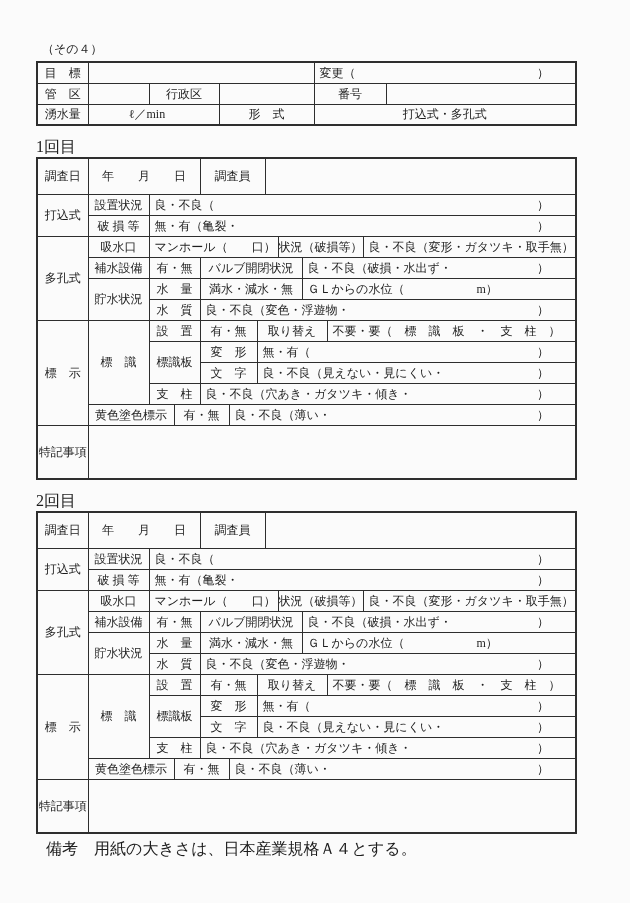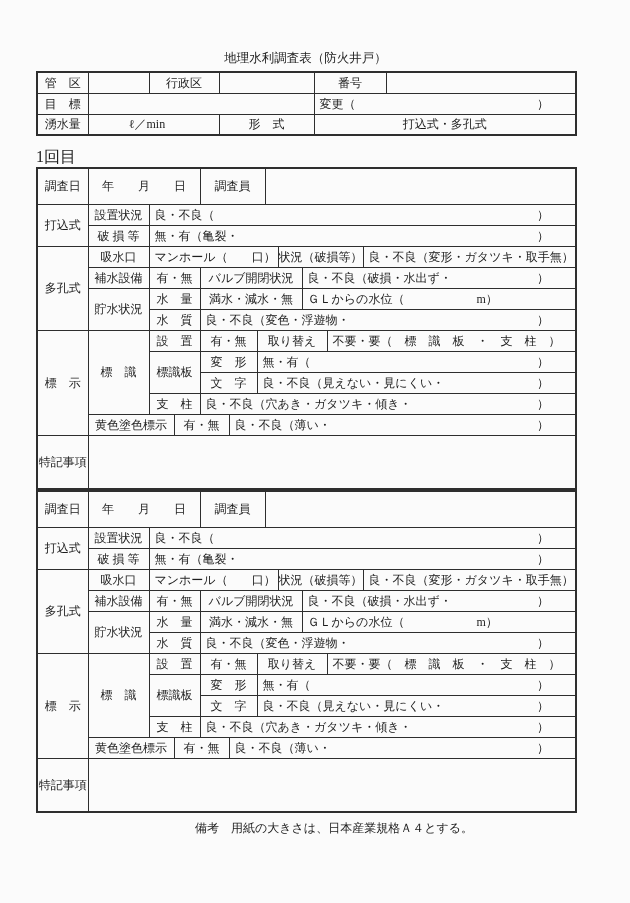--- a/index.html
+++ b/index.html
@@ -18,54 +18,54 @@
   .t-head { margin-top:5px; }
   .t-head tr { height:21px; }
   .t-body tr { height:21px; }
   tr.r-date  { height:36px; }
   tr.r-tokki { height:54px; }
   td.lbl  { text-align:center; }
   td.val  { padding-left:5px; }
   td.val .close { float:right; padding-right:26px; }
   td.unit { text-align:center; padding-right:13px; }
   .section-label { margin:14px 0 3px 36px; font-size:16px; line-height:14px; }
-  .footnote { margin:8px 8px 0 46px; font-size:12px; line-height:14px;text-align:center; }
+  .footnote { margin:8px 8px 0 46px; font-size:16px; line-height:14px; }
 </style>
 </head>
 <body>
 
 <div class="page">
 
-  <div class="doc-title">地理水利調査表（防火井戸）</div>
+  <div class="part-label">（その４）</div>
 
   <table class="t-head">
     <colgroup>
       <col style="width:51px">
         <col style="width:61px">
         <col style="width:70px">
       <col style="width:95px">
         <col style="width:72px">
         <col style="width:190px">
     </colgroup>
     <tbody>
         <tr>
+      <td class="lbl">目　標</td>
+      <td colspan="3"></td>
+      <td class="val" colspan="2">
+        <span>変更（</span>
+        <span class="close">）</span>
+      </td>
+    </tr>
+    <tr>
       <td class="lbl">管　区</td>
       <td></td>
       <td class="lbl">行政区</td>
       <td></td>
       <td class="lbl">番号</td>
       <td></td>
-    </tr>
-    <tr>
-      <td class="lbl">目　標</td>
-      <td colspan="3"></td>
-      <td class="val" colspan="2">
-        <span>変更（</span>
-        <span class="close">）</span>
-      </td>
     </tr>
     <tr>
       <td class="lbl">湧水量</td>
       <td class="unit" colspan="2">ℓ／min</td>
       <td class="lbl">形　式</td>
       <td class="lbl" colspan="2">打込式・多孔式</td>
     </tr>
   </tbody>
     </table>
 
@@ -175,20 +175,21 @@
         <span class="close">）</span>
       </td>
     </tr>
     <tr class="r-tokki">
       <td class="lbl">特記事項</td>
       <td colspan="11"></td>
     </tr>
   </tbody>
     </table>
 
+  <div class="section-label">2回目</div>
 
   <table class="t-body">
     <colgroup>
       <col style="width:51px">
         <col style="width:61px">
         <col style="width:25px">
         <col style="width:26px">
       <col style="width:29px">
         <col style="width:28px">
         <col style="width:8px">

